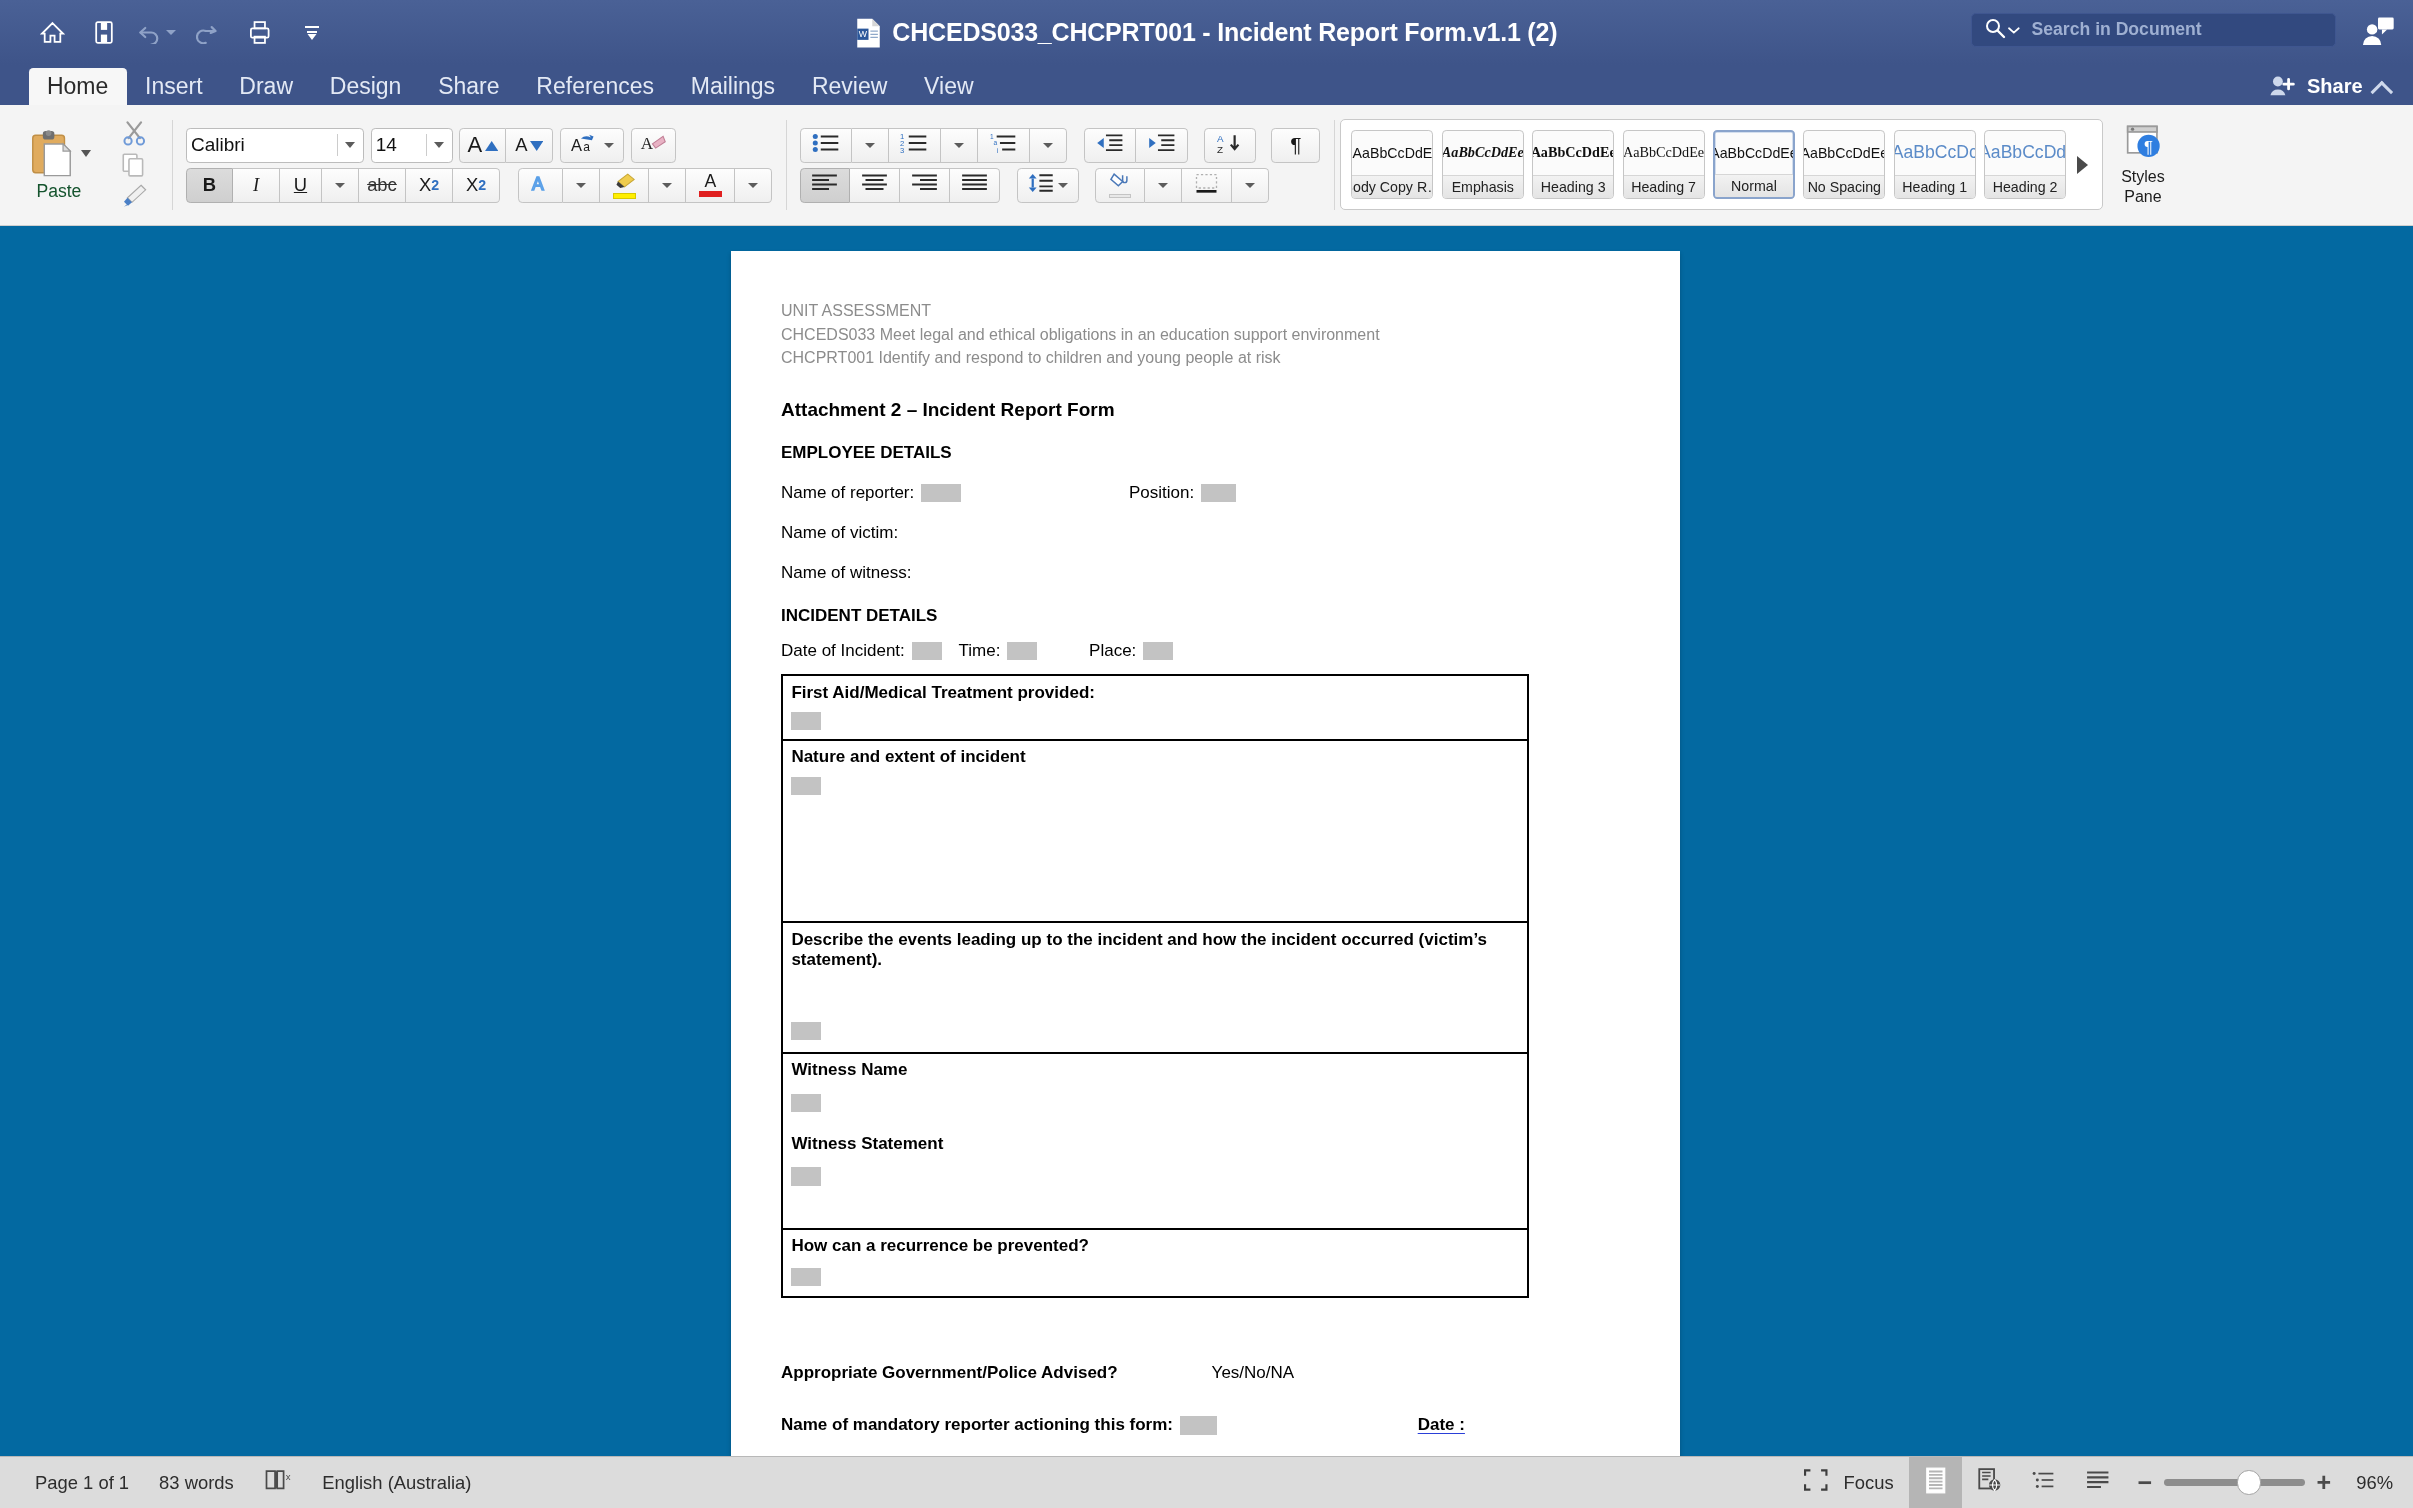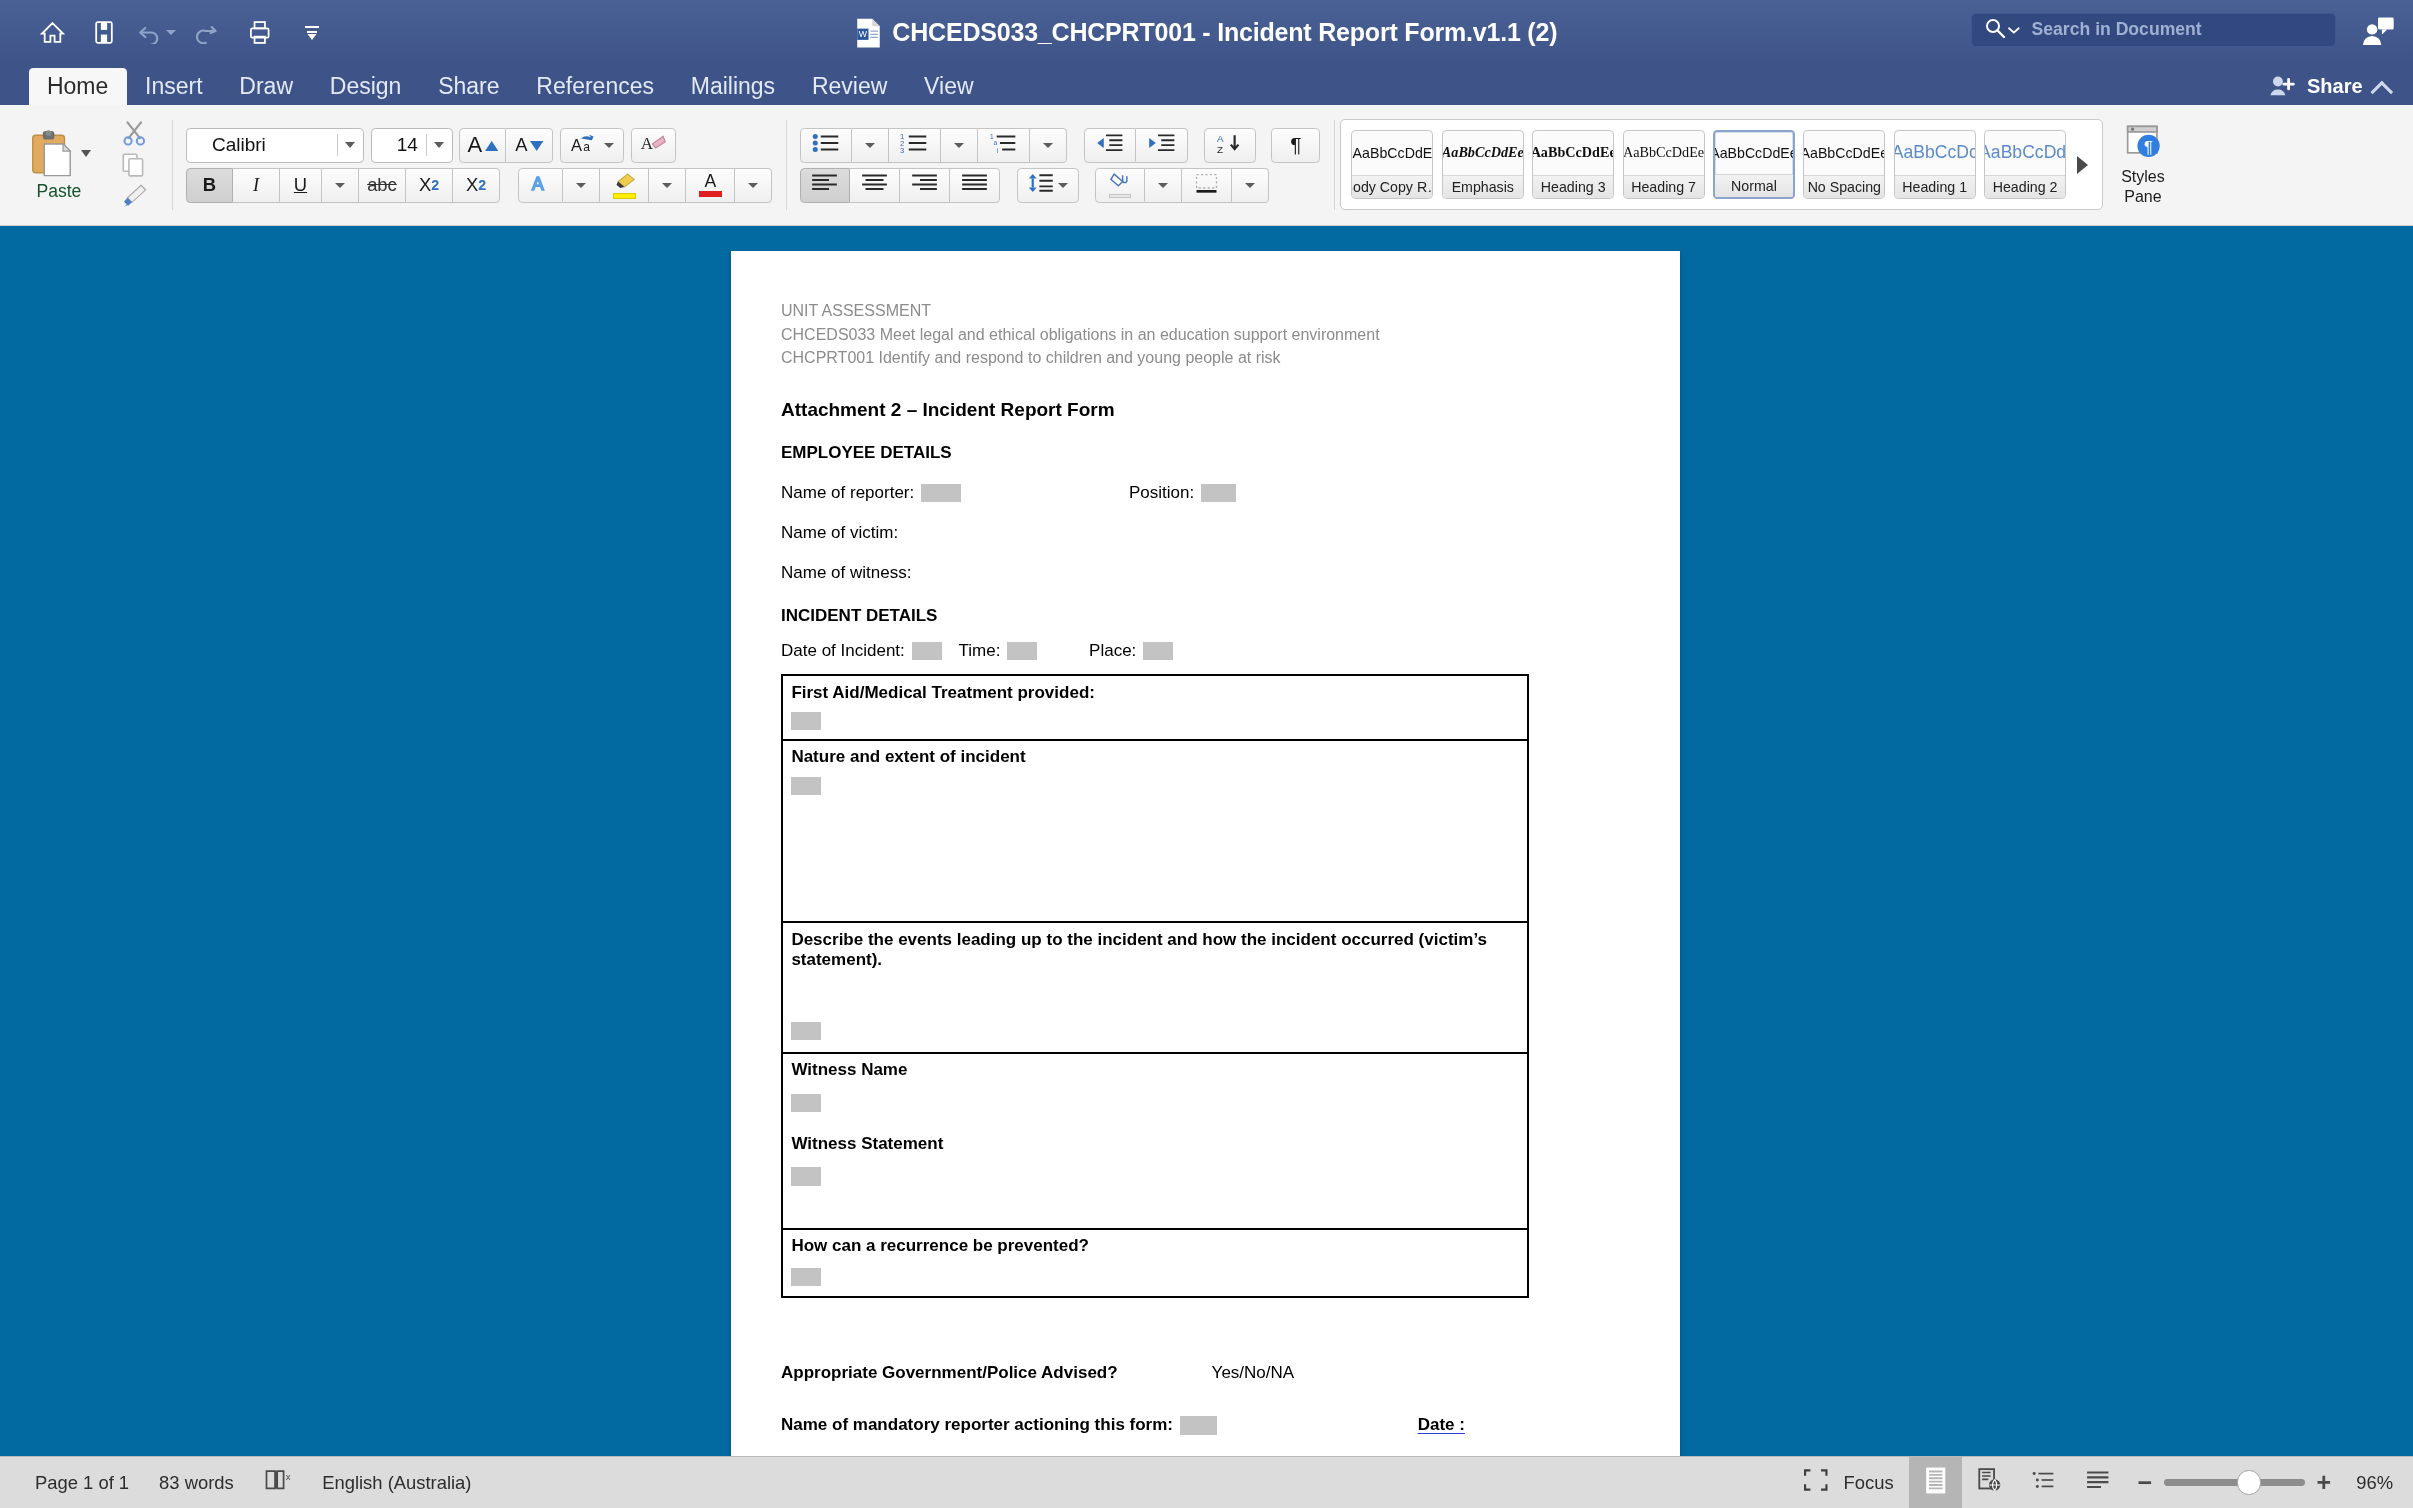--- a/index.html
+++ b/index.html
@@ -96,21 +96,21 @@
   .paste-label { font-size: 17.6px; color: #14532d; margin-top: 1.7px; }
   .clip-caret { width: 0; height: 0; border-left: 5.9px solid transparent; border-right: 5.9px solid transparent; border-top: 7.5px solid #555; }
 
   .cut-col { display: flex; flex-direction: column; align-items: center; justify-content: center; gap: 3.4px; width: 49px; }
 
   .fontrow { display: flex; align-items: center; gap: 6.7px; margin-bottom: 5px; }
   .fontrow2 { display: flex; align-items: center; gap: 6.7px; }
   .combo {
     background: #ffffff; border: 0.8px solid #bcbcbc; border-radius: 4.2px;
     height: 35px; display: flex; align-items: center;
-    font-size: 19px; color: #111; padding: 0 0 0 25px;
+    font-size: 19px; color: #111; padding: 0 0 0 4px;
   }
   .combo .cval { flex: 1; }
   .combo .cdiv { width: 0.8px; background: #cccccc; height: 22px; }
   .combo .carr { width: 25px; display: flex; align-items: center; justify-content: center; }
   .tri-dn { width: 0; height: 0; border-left: 5.9px solid transparent; border-right: 5.9px solid transparent; border-top: 6.7px solid #5c5c5c; }
   .tri-dn.sm { border-left-width: 5px; border-right-width: 5px; border-top-width: 5.9px; }
 
   .btn {
     background: linear-gradient(180deg,#fdfdfd,#efefef);
     border: 0.8px solid #c4c4c4; border-radius: 4.2px;

